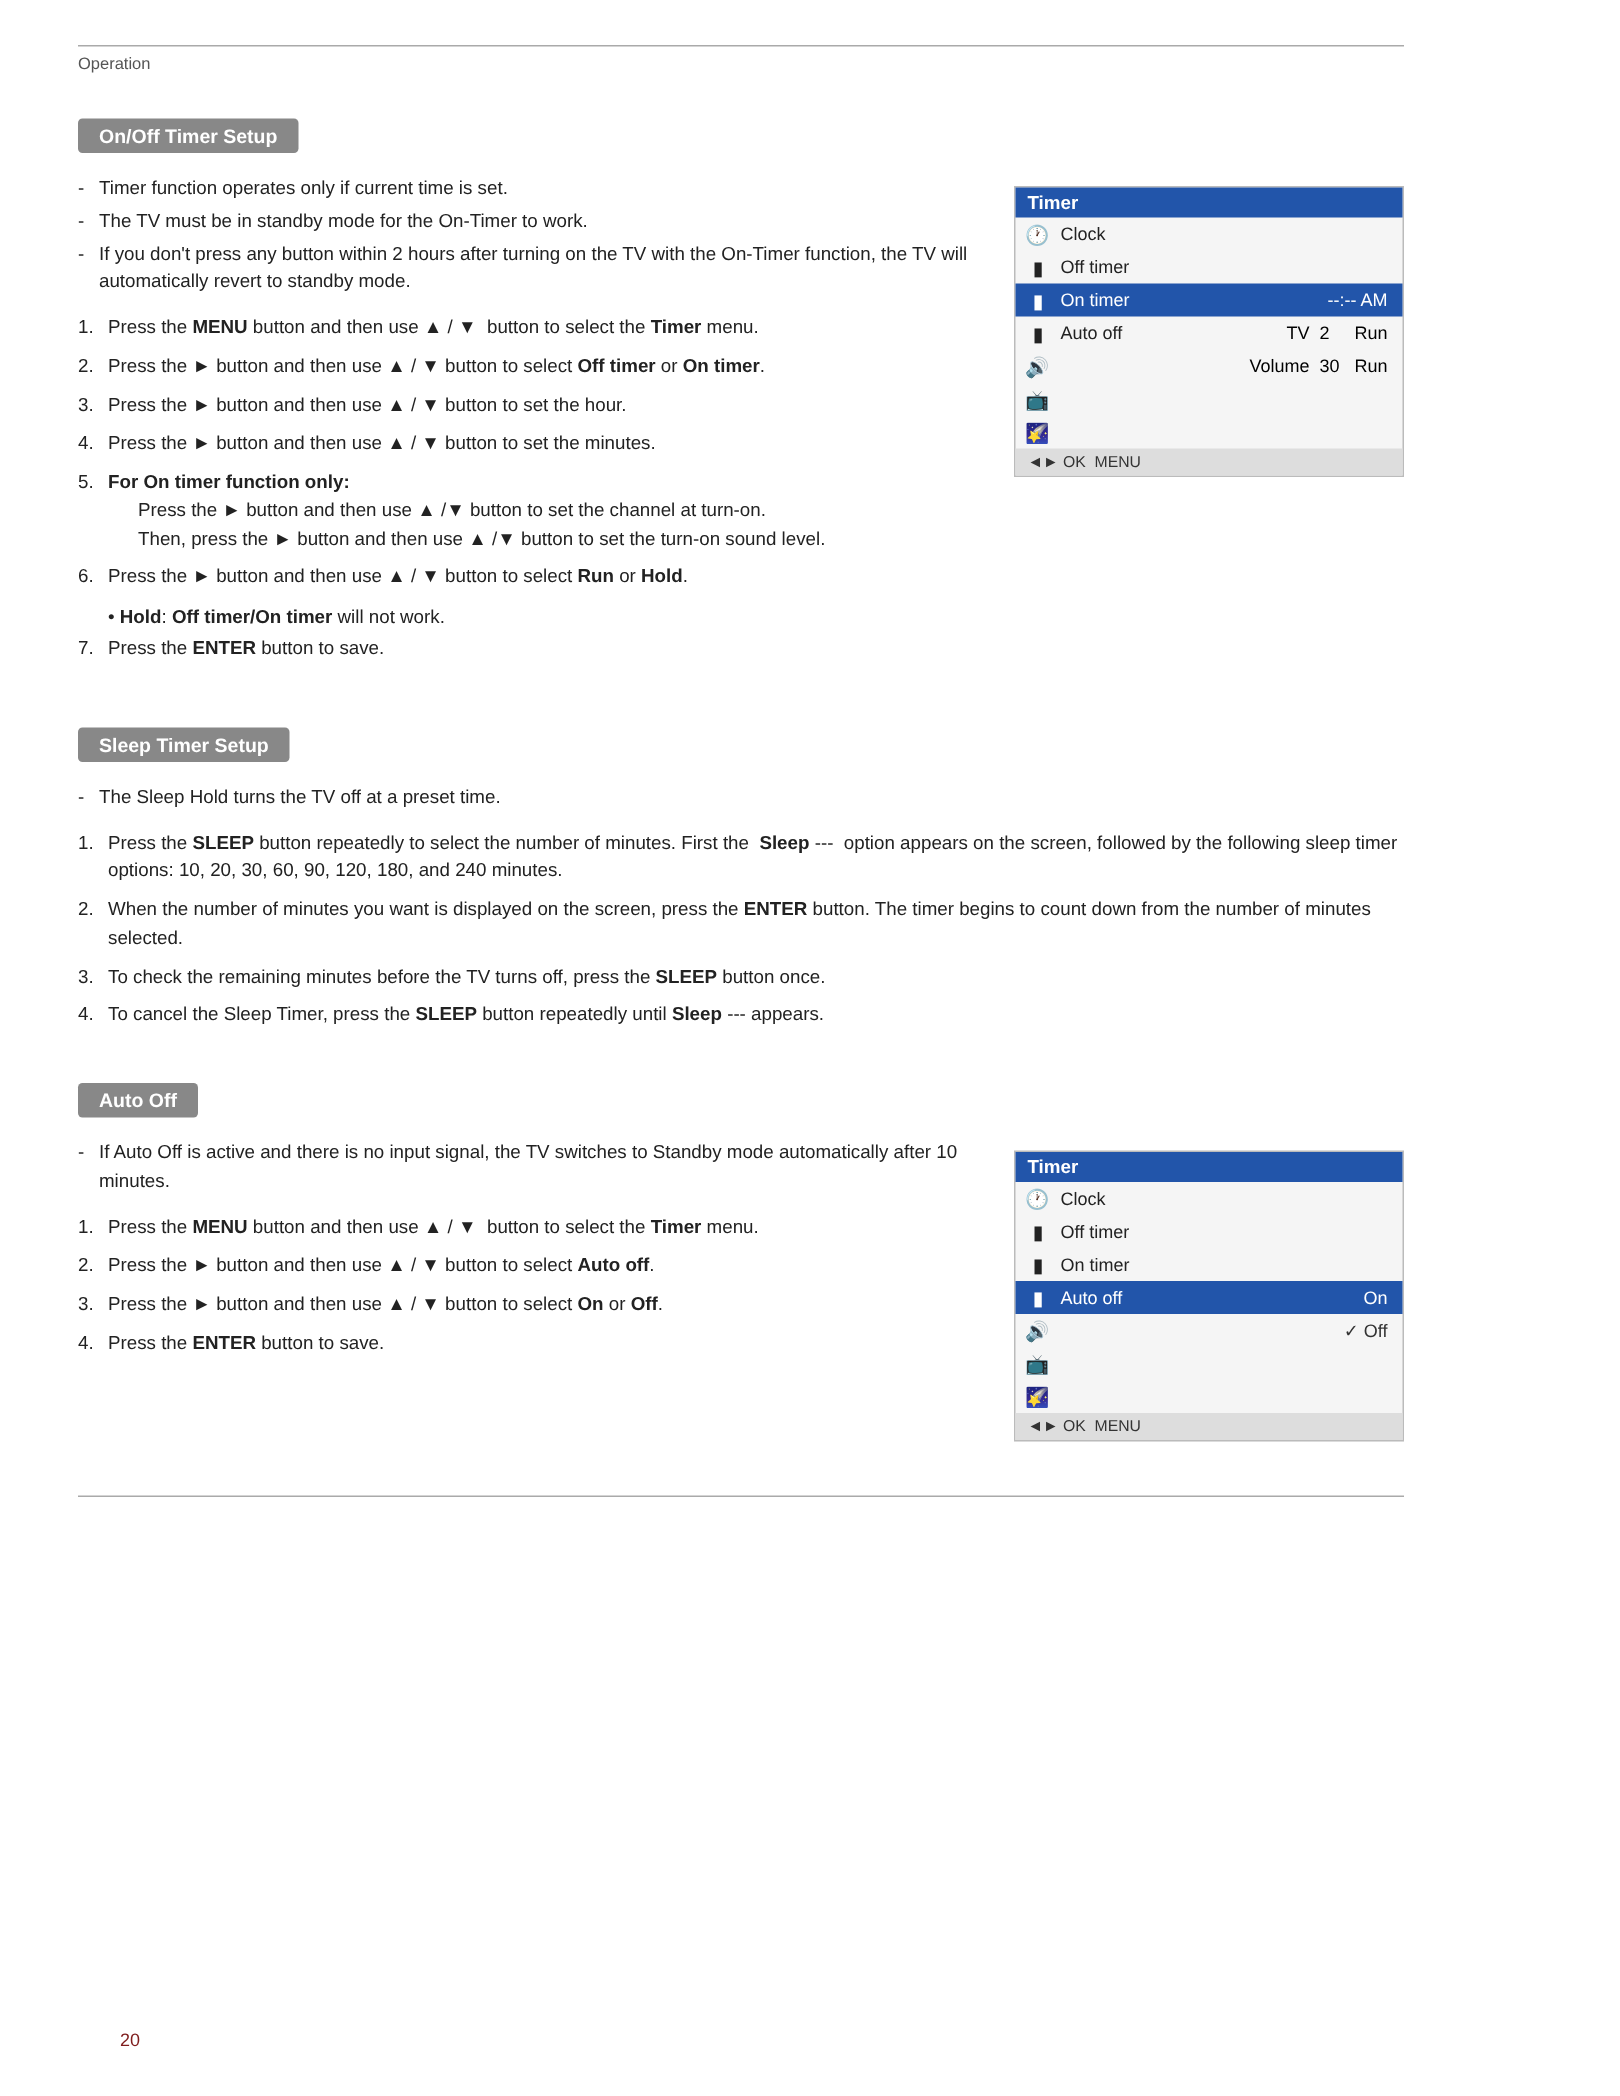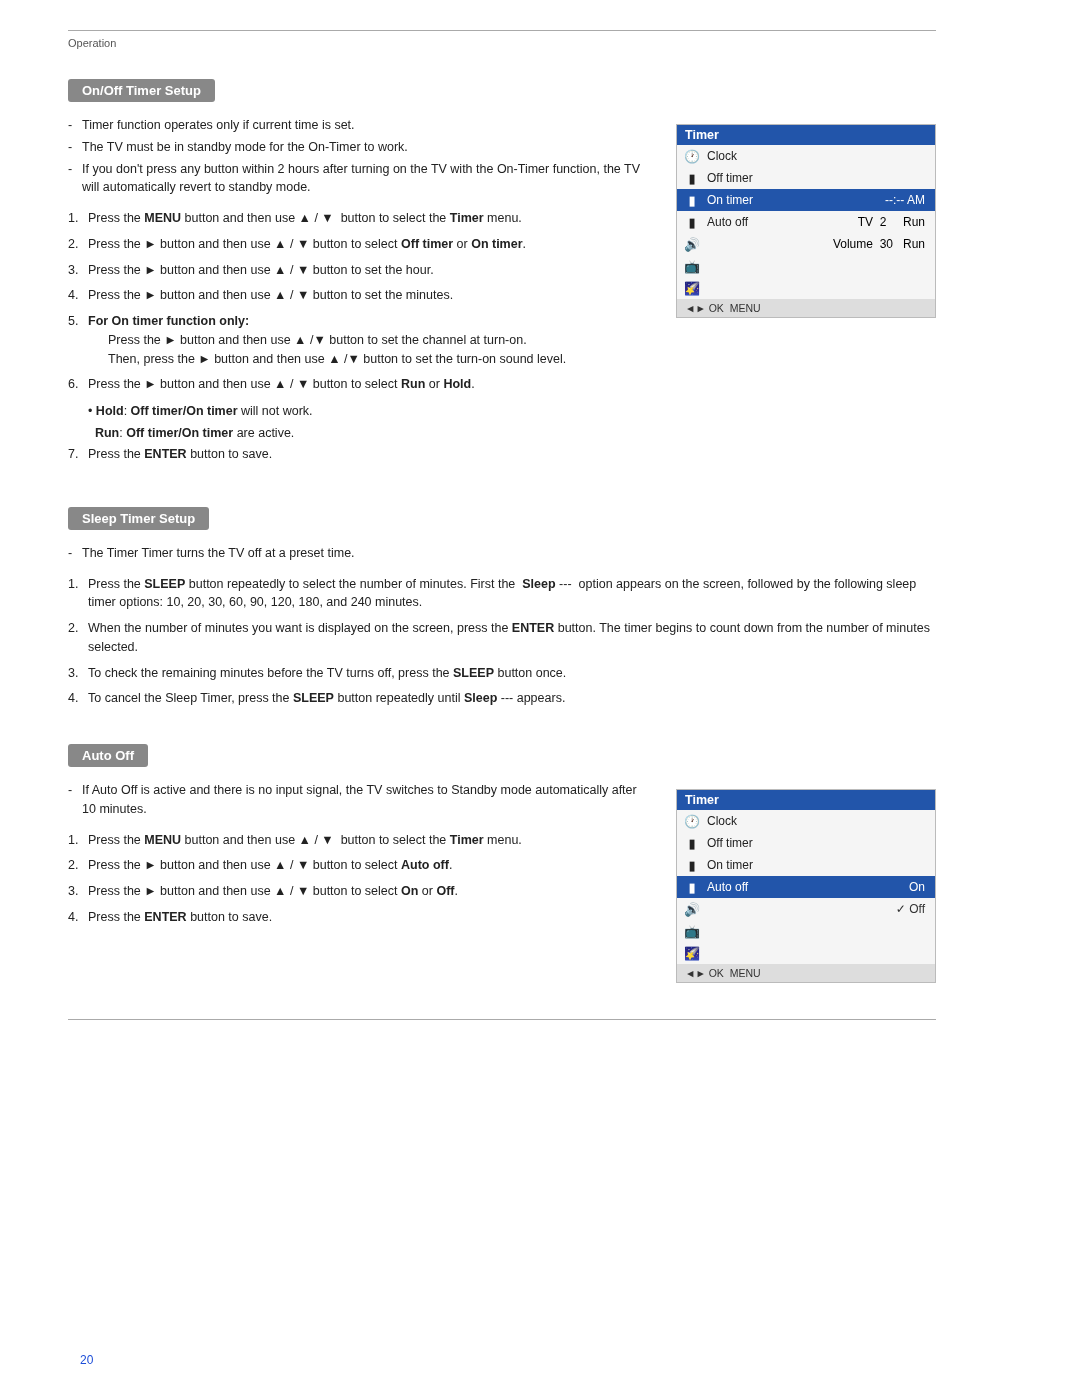--- a/index.html
+++ b/index.html
@@ -8,21 +8,21 @@
       font-size: 13px;
       color: #222;
       background: #fff;
       width: 1080px;
       min-height: 1397px;
       padding: 0;
     }
     .page {
       width: 1016px;
       min-height: 1397px;
-      padding: 30px 80px 40px 68px;
+      padding: 30px 80px 40px 52px;
       background: #fff;
       position: relative;
     }
     .top-border {
       border-top: 1px solid #aaa;
       margin-bottom: 6px;
     }
     .breadcrumb {
       font-size: 11px;
       color: #555;
@@ -166,21 +166,21 @@
       align-items: center;
     }
     .menu-footer span {
       font-size: 10.5px;
     }
     .page-num {
       position: absolute;
       bottom: 30px;
       left: 80px;
       font-size: 12px;
-      color: #1d4ed8;
+      color: #7f1d1d;
     }
     .bottom-border {
       border-bottom: 1px solid #aaa;
       margin-top: 30px;
     }
   </style>
 </head>
 <body>
 
 <div class="page">
@@ -222,21 +222,20 @@
               <span class="step-indent">Press the ► button and then use ▲ /▼ button to set the channel at turn-on.</span><br>
               <span class="step-indent">Then, press the ► button and then use ▲ /▼ button to set the turn-on sound level.</span>
             </span>
           </li>
           <li class="step">
             <span class="step-num">6.</span>
             <span class="step-content">Press the ► button and then use ▲ / ▼ button to select <b>Run</b> or <b>Hold</b>.</span>
           </li>
           <div class="bullet-sub">
             <div class="bitem">• <b>Hold</b>: <b>Off timer/On timer</b> will not work.</div>
-            <div class="bitem">&nbsp;&nbsp;<b>Run</b>: <b>Off timer/On timer</b> are active.</div>
           </div>
           <li class="step">
             <span class="step-num">7.</span>
             <span class="step-content">Press the <b>ENTER</b> button to save.</span>
           </li>
         </ol>
       </div>
 
       <div class="tv-screen">
         <div class="menu-box">
@@ -277,21 +276,21 @@
           </div>
         </div>
       </div>
     </div>
   </div>
 
   <div class="section">
     <div class="section-title">Sleep Timer Setup</div>
 
     <ul class="bullets">
-      <li>The Timer Timer turns the TV off at a preset time.</li>
+      <li>The Sleep Hold turns the TV off at a preset time.</li>
     </ul>
 
     <ol class="steps">
       <li class="step">
         <span class="step-num">1.</span>
         <span class="step-content">Press the <b>SLEEP</b> button repeatedly to select the number of minutes. First the &nbsp;<b>Sleep</b> ---&nbsp; option appears on the screen, followed by the following sleep timer options: 10, 20, 30, 60, 90, 120, 180, and 240 minutes.</span>
       </li>
       <li class="step">
         <span class="step-num">2.</span>
         <span class="step-content">When the number of minutes you want is displayed on the screen, press the <b>ENTER</b> button. The timer begins to count down from the number of minutes selected.</span>

